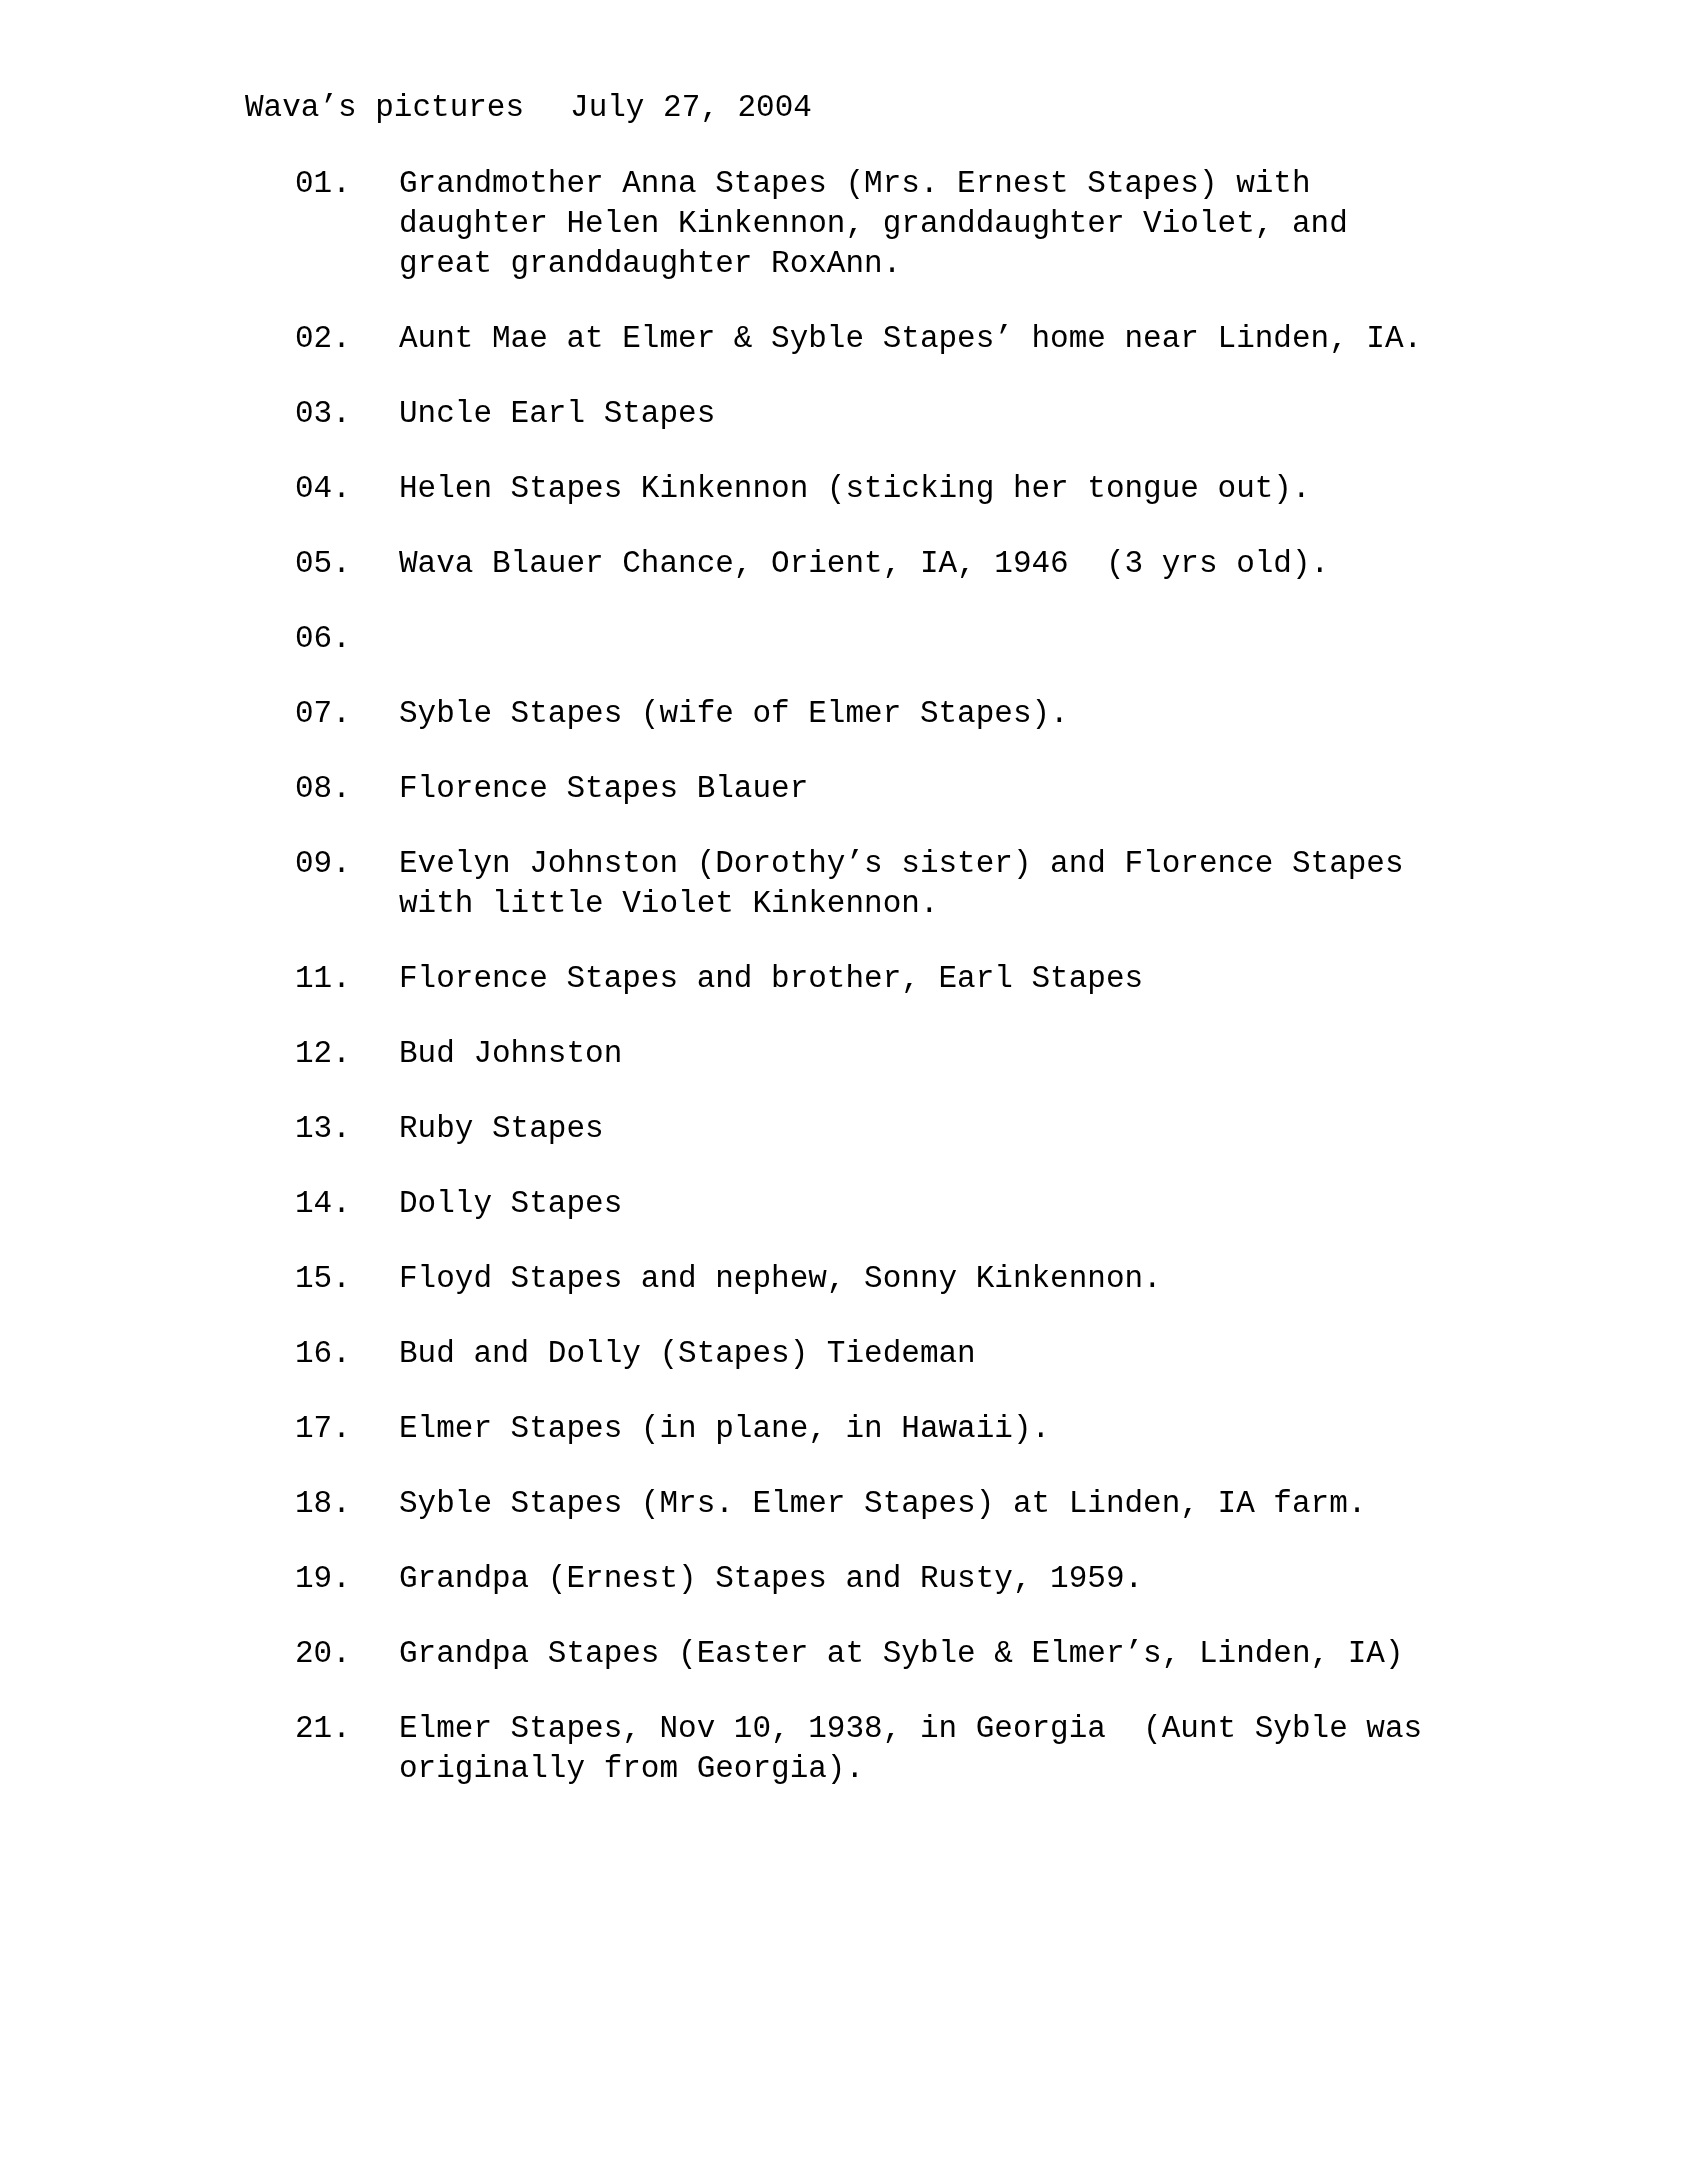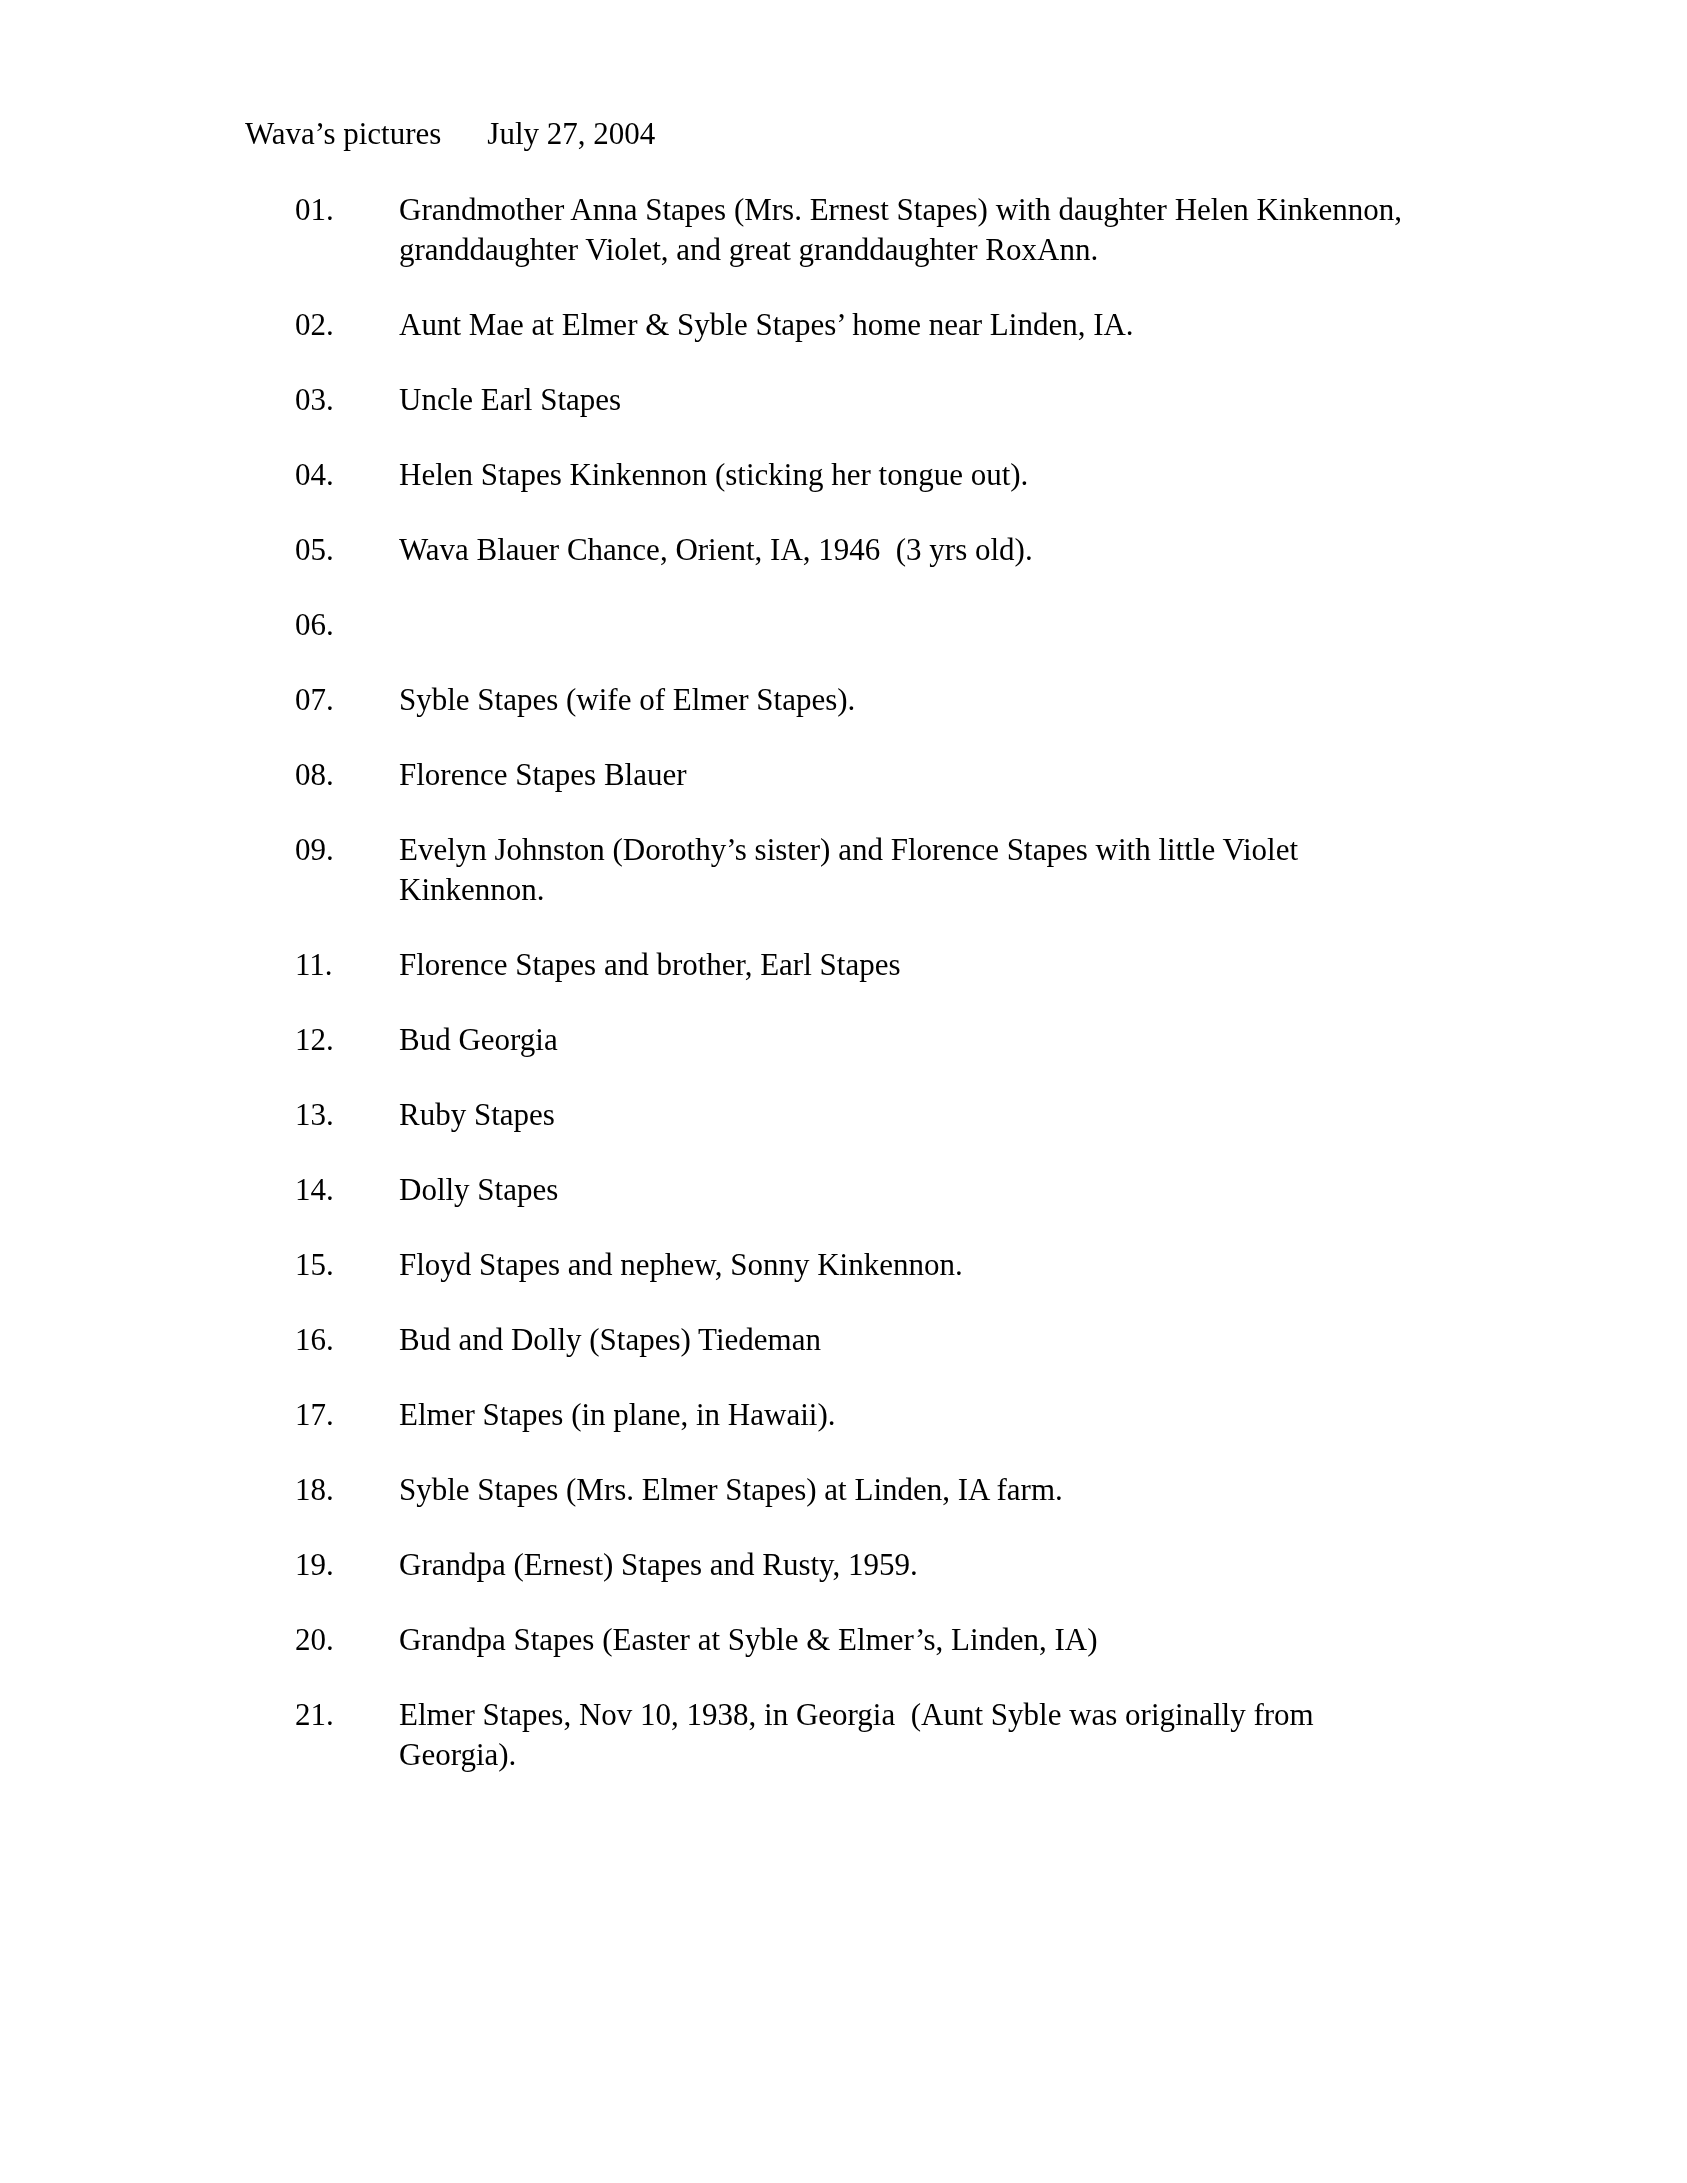--- a/index.html
+++ b/index.html
@@ -7,24 +7,24 @@
     padding: 0;
     background: #ffffff;
   }
   .page {
     position: relative;
     width: 1687px;
     height: 2183px;
     box-sizing: border-box;
     background: #ffffff;
     color: #000000;
-    font-family: Liberation Serif, serif;
+    font-family: Liberation Mono, monospace;
     font-size: 31px;
     line-height: 40px;
-    padding: 114px 0 0 245px;
+    padding: 88px 0 0 245px;
     overflow: hidden;
   }
   .title-row {
     white-space: nowrap;
   }
   .title-date {
     margin-left: 46px;
   }
   .picture-list {
     list-style: none;
@@ -90,21 +90,21 @@
     <li class="item">
       <span class="num">09.</span>
       <span class="txt">Evelyn Johnston (Dorothy’s sister) and Florence Stapes with little Violet Kinkennon.</span>
     </li>
     <li class="item">
       <span class="num">11.</span>
       <span class="txt">Florence Stapes and brother, Earl Stapes</span>
     </li>
     <li class="item">
       <span class="num">12.</span>
-      <span class="txt">Bud Georgia</span>
+      <span class="txt">Bud Johnston</span>
     </li>
     <li class="item">
       <span class="num">13.</span>
       <span class="txt">Ruby Stapes</span>
     </li>
     <li class="item">
       <span class="num">14.</span>
       <span class="txt">Dolly Stapes</span>
     </li>
     <li class="item">

